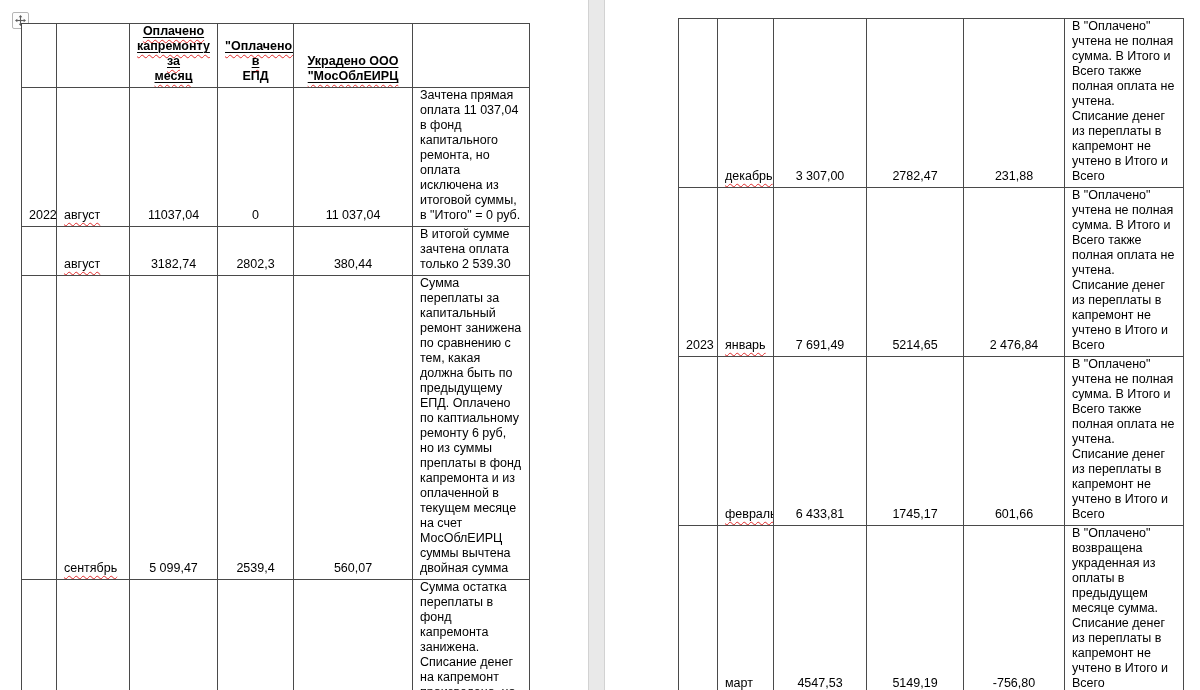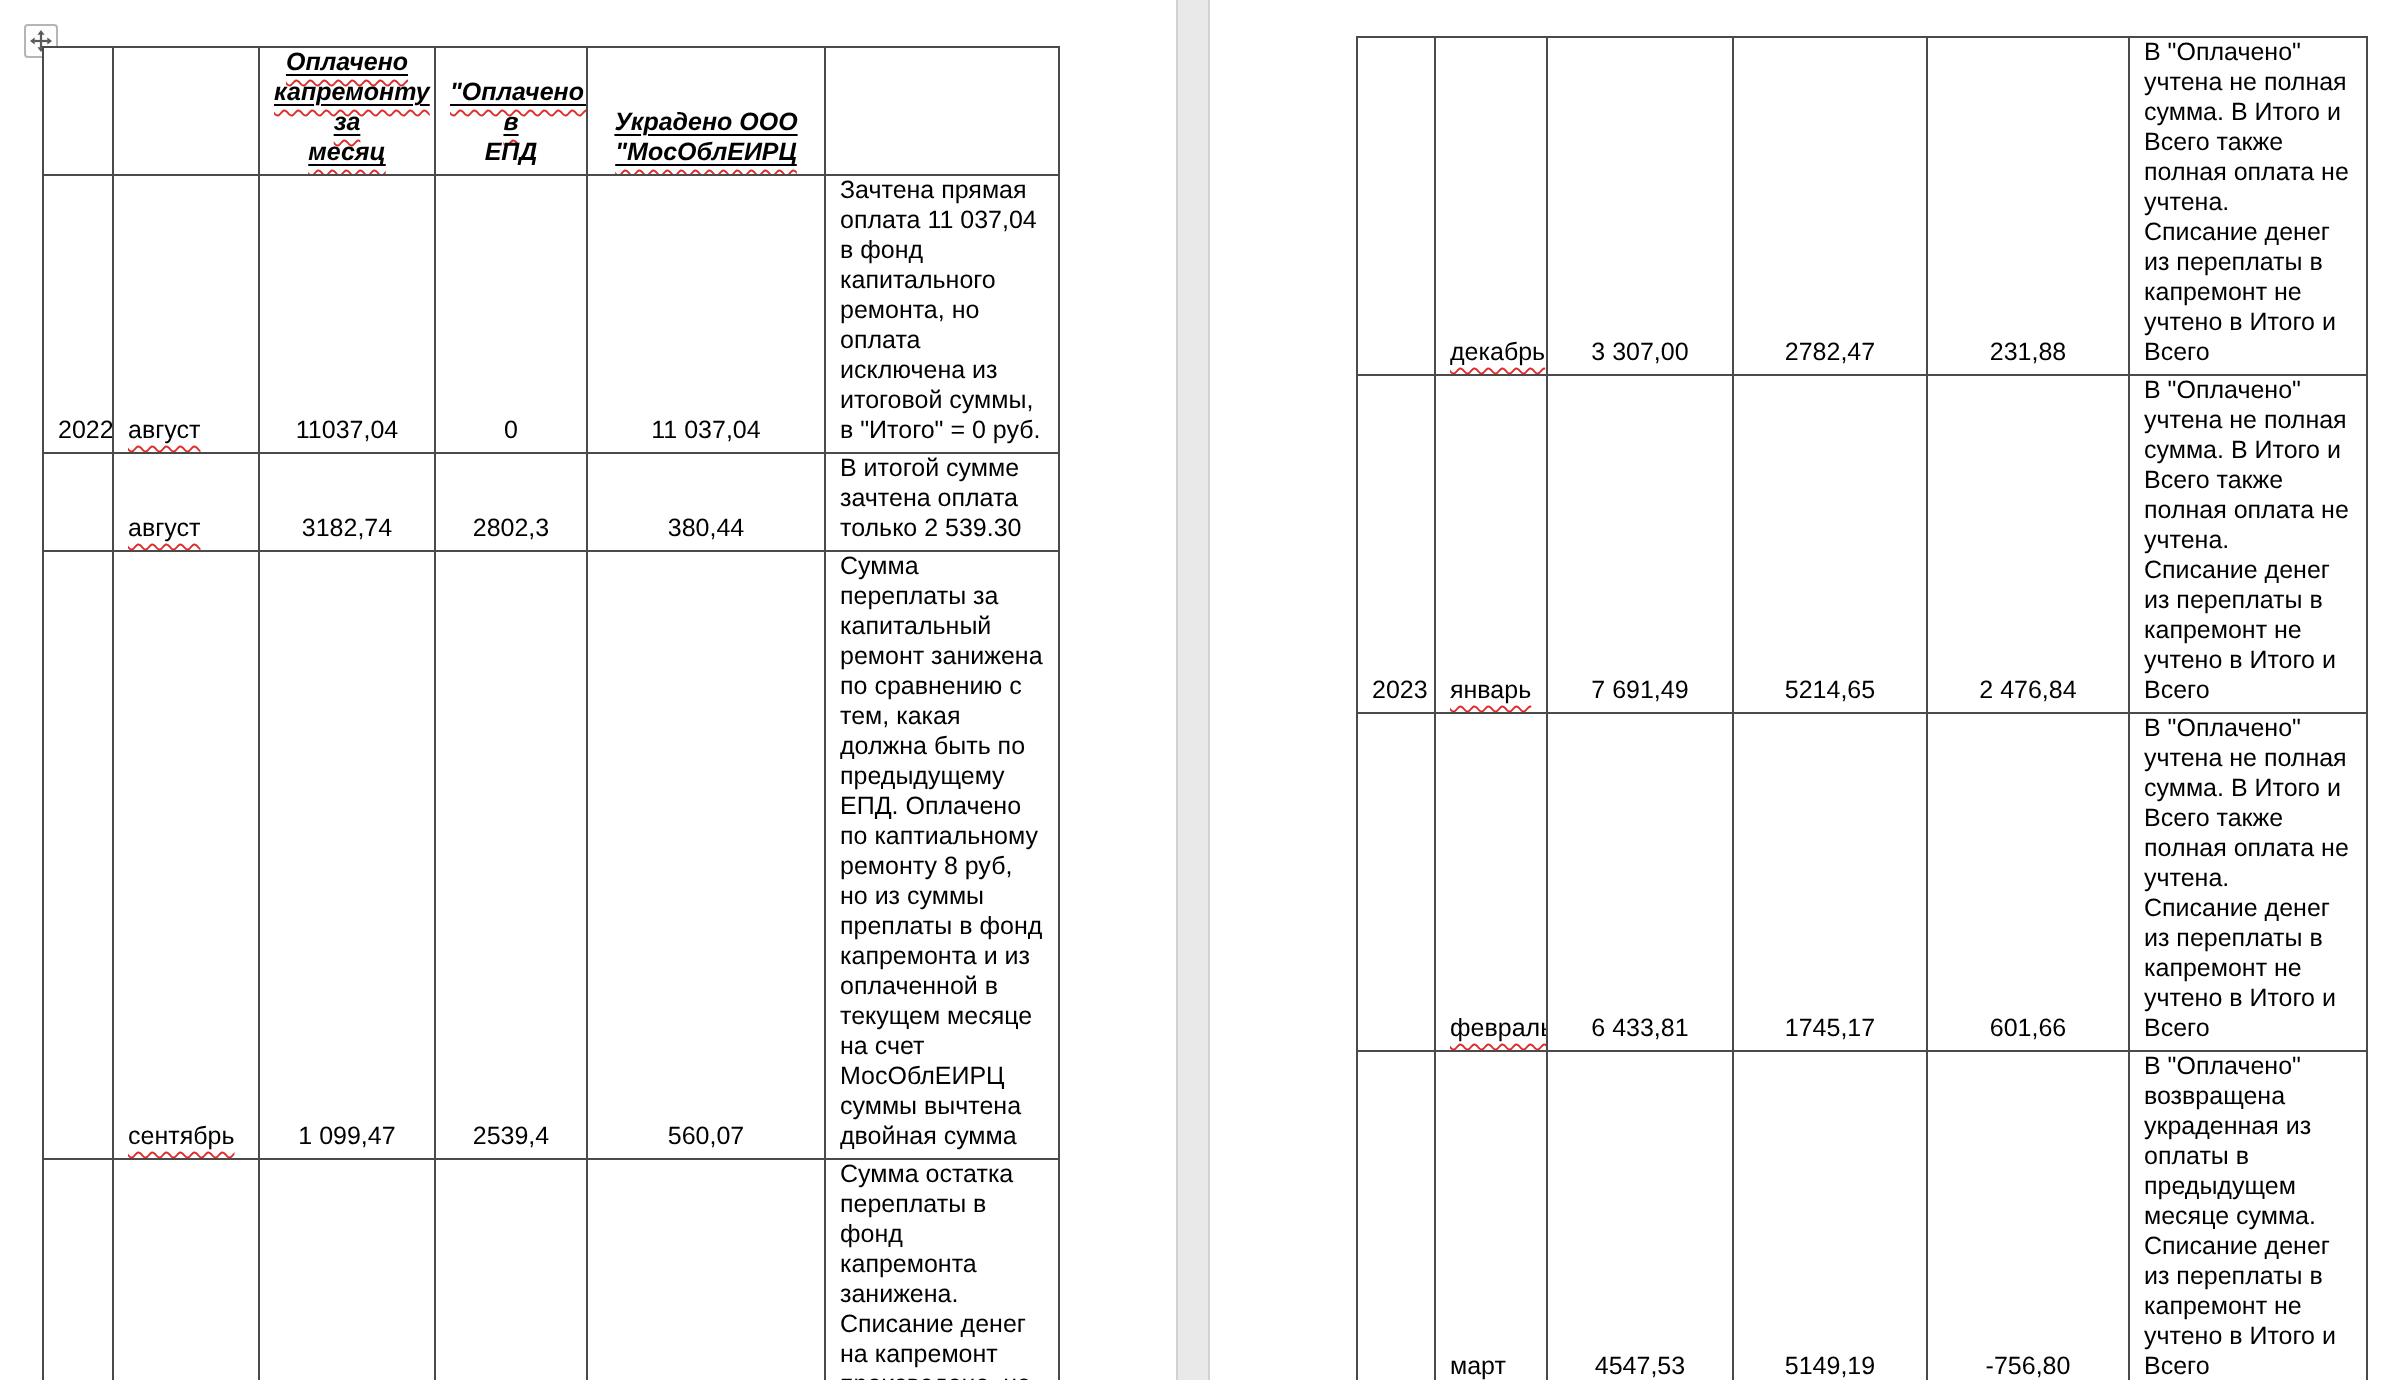--- a/index.html
+++ b/index.html
@@ -25,21 +25,21 @@
   }
   table.doc td{
     border:1px solid #4a4a4a;
     vertical-align:bottom;
     font-size:12.5px;line-height:15px;
     padding:0 7px 3px 7px;
     overflow:hidden;
   }
   td.hdr{
     vertical-align:top;text-align:center;font-weight:bold;
-    font-size:12.5px;line-height:13.8px;padding-top:3px;font-style:italic;
+    font-size:12.5px;line-height:13.8px;padding-top:3px;
   }
   td.num{text-align:center;white-space:nowrap;}
   td.mon{padding-left:6px;white-space:nowrap;}
   td.yr{padding-left:6px;white-space:nowrap;}
   td.comment{
     vertical-align:top;text-align:left;
     font-size:12px;line-height:14px;
     padding:1px 1px 2px 6px;
   }
   .cpara{margin:0;}
@@ -118,25 +118,25 @@
     <td class="num"><span>380,44</span></td>
     <td class="comment">
       <div class="cpara">В итогой сумме зачтена оплата только 2 539.30</div>
       <div class="cpara"></div>
     </td>
   </tr>
 
   <tr style="height:223px">
     <td class="yr"><span></span></td>
     <td class="mon"><span class="sq">сентябрь</span></td>
-    <td class="num"><span>1 099,47</span></td>
+    <td class="num"><span>5 099,47</span></td>
     <td class="num"><span>2539,4</span></td>
     <td class="num"><span>560,07</span></td>
     <td class="comment">
-      <div class="cpara">Сумма переплаты за капитальный ремонт занижена по сравнению с тем, какая должна быть по предыдущему ЕПД. Оплачено по каптиальному ремонту 8 руб, но из суммы преплаты в фонд капремонта и из оплаченной в текущем месяце на счет МосОблЕИРЦ суммы вычтена двойная сумма</div>
+      <div class="cpara">Сумма переплаты за капитальный ремонт занижена по сравнению с тем, какая должна быть по предыдущему ЕПД. Оплачено по каптиальному ремонту 6 руб, но из суммы преплаты в фонд капремонта и из оплаченной в текущем месяце на счет МосОблЕИРЦ суммы вычтена двойная сумма</div>
       <div class="cpara"></div>
     </td>
   </tr>
 
   <tr style="height:127px">
     <td class="yr"><span></span></td>
     <td class="mon"></td>
     <td class="num"></td>
     <td class="num"></td>
     <td class="num"></td>

